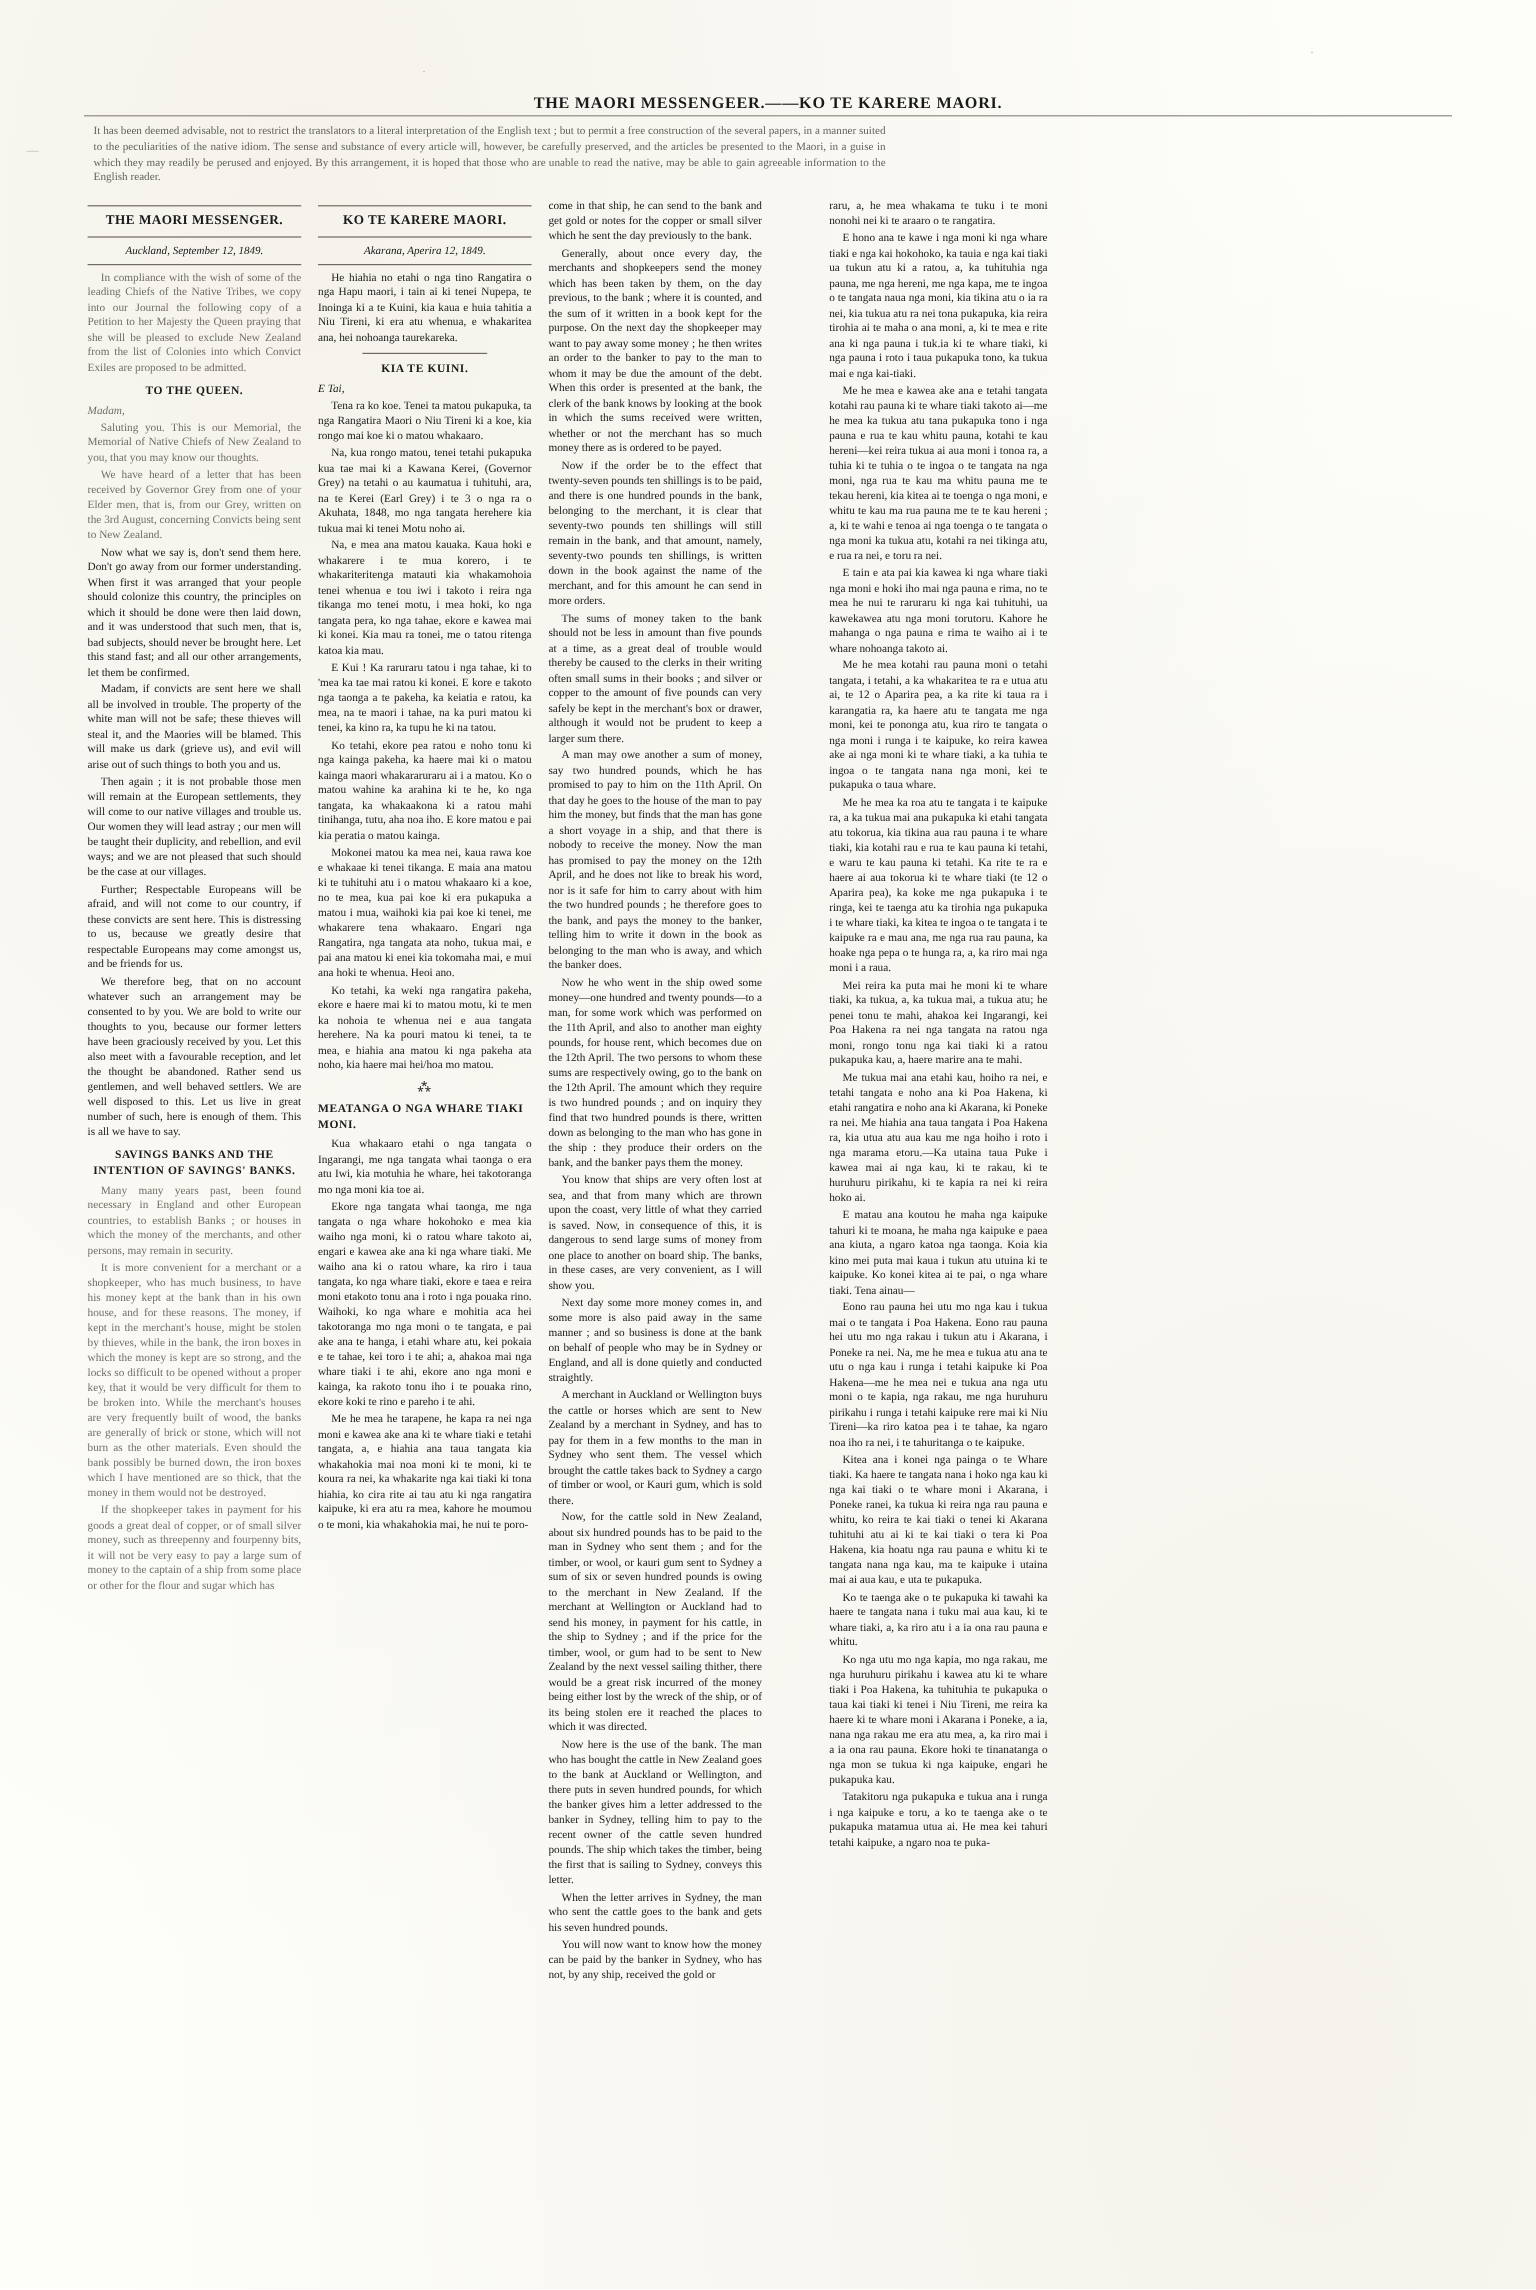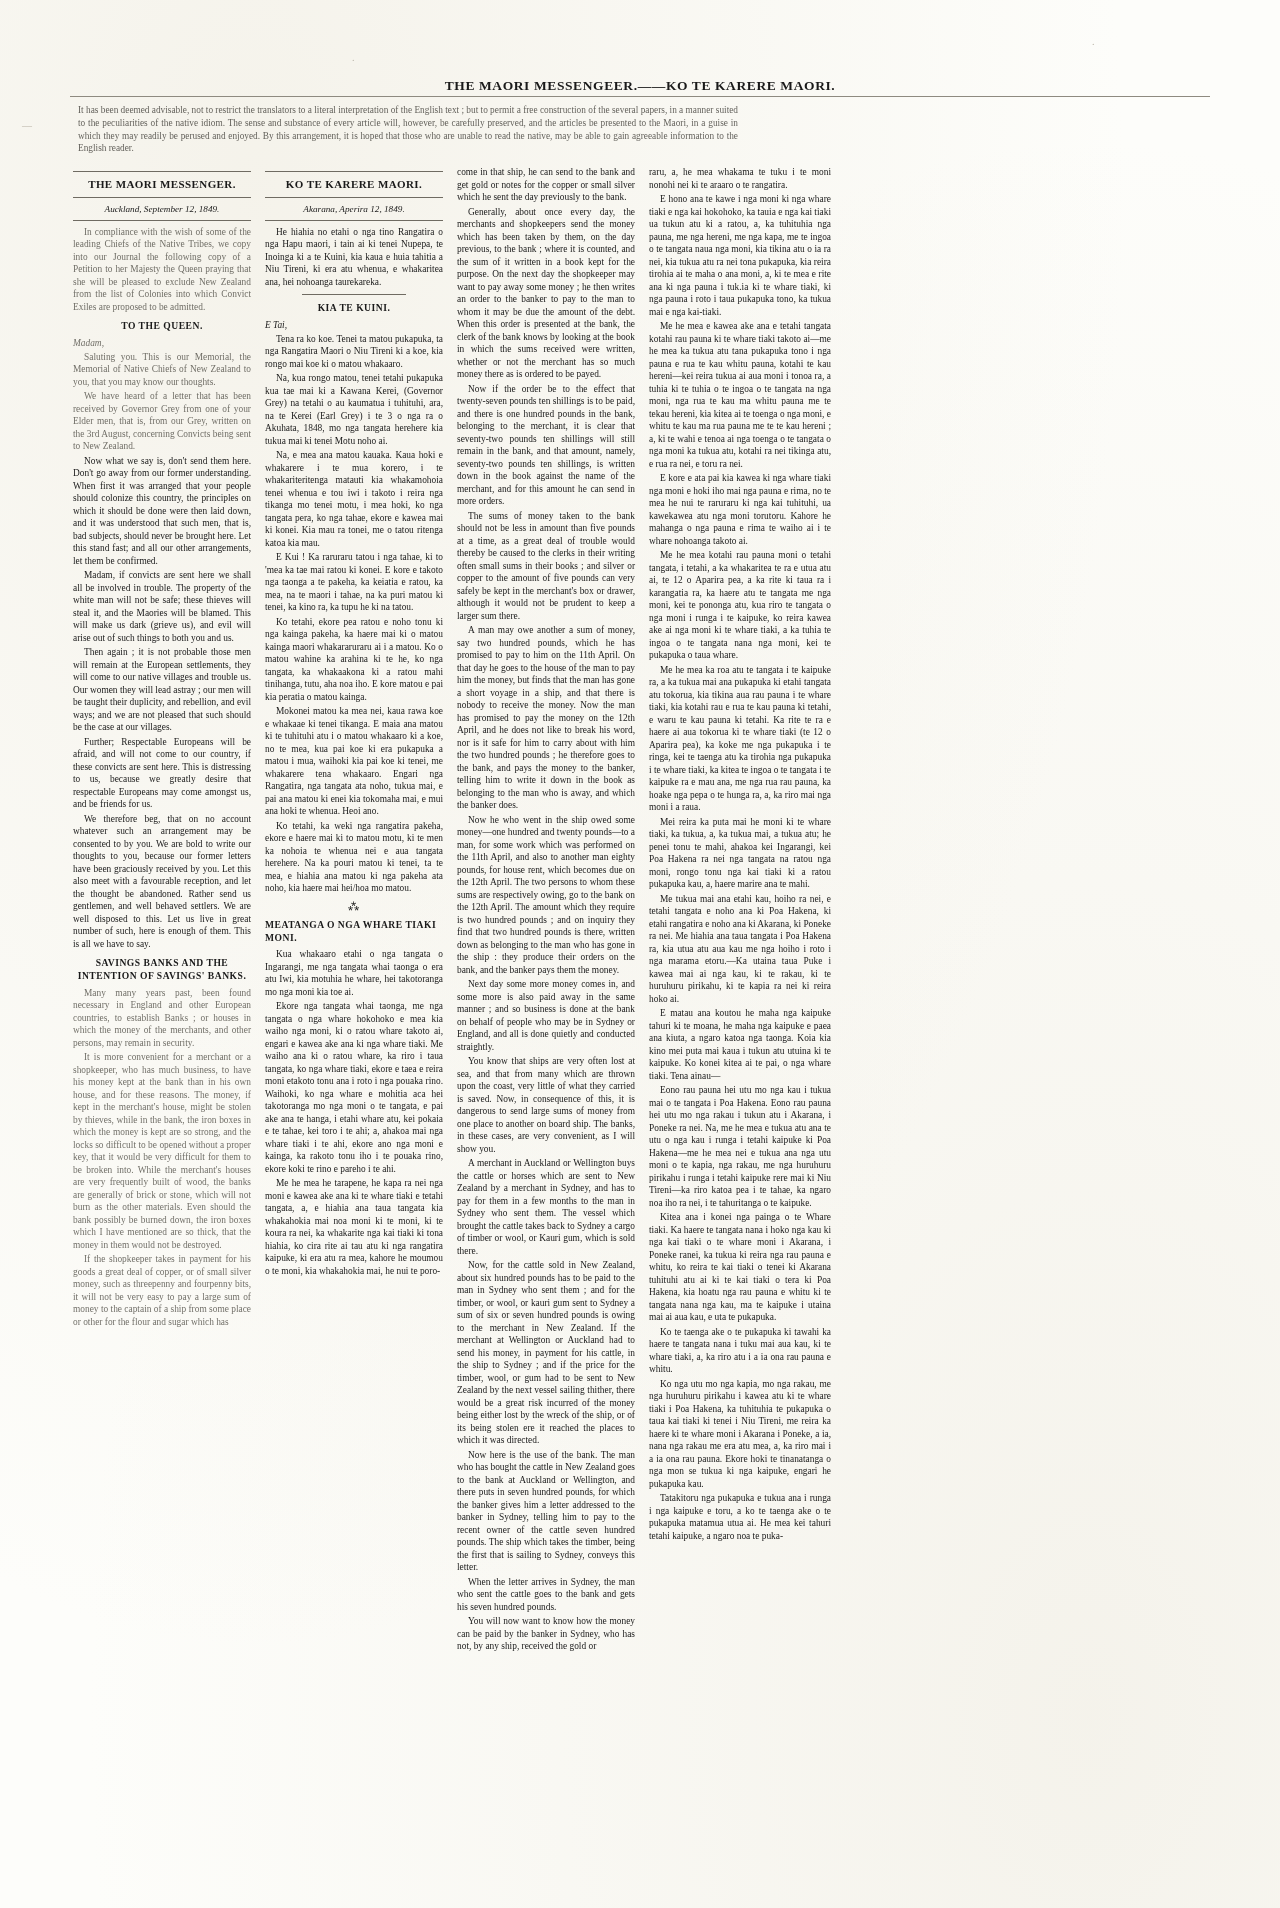--- a/index.html
+++ b/index.html
@@ -81,21 +81,21 @@
   }
   .col {
     width: 192px;
     padding: 0 7px;
     box-sizing: border-box;
     font-size: 9.4px;
     line-height: 1.33;
     text-align: justify;
     hyphens: auto;
   }
-  .col.wide { width: 196px; }
+  .col.wide { width: 196px; margin-left: 42px; }
   .rule-col {
     border-top: 1px solid #6f6b62;
     margin: 5px 0 5px 0;
   }
   .hr-short {
     border-top: 1px solid #6f6b62;
     width: 58%;
     margin: 6px auto 6px auto;
   }
   .title-line {
@@ -228,36 +228,36 @@
       </div>
 
       <div class="col">
         <div class="col-inner">
           <p class="noind">come in that ship, he can send to the bank and get gold or notes for the copper or small silver which he sent the day previously to the bank.</p>
           <p>Generally, about once every day, the merchants and shopkeepers send the money which has been taken by them, on the day previous, to the bank ; where it is counted, and the sum of it written in a book kept for the purpose.  On the next day the shopkeeper may want to pay away some money ; he then writes an order to the banker to pay to the man to whom it may be due the amount of the debt.  When this order is presented at the bank, the clerk of the bank knows by looking at the book in which the sums received were written, whether or not the merchant has so much money there as is ordered to be payed.</p>
           <p>Now if the order be to the effect that twenty-seven pounds ten shillings is to be paid, and there is one hundred pounds in the bank, belonging to the merchant, it is clear that seventy-two pounds ten shillings will still remain in the bank, and that amount, namely, seventy-two pounds ten shillings, is written down in the book against the name of the merchant, and for this amount he can send in more orders.</p>
           <p>The sums of money taken to the bank should not be less in amount than five pounds at a time, as a great deal of trouble would thereby be caused to the clerks in their writing often small sums in their books ; and silver or copper to the amount of five pounds can very safely be kept in the merchant's box or drawer, although it would not be prudent to keep a larger sum there.</p>
           <p>A man may owe another a sum of money, say two hundred pounds, which he has promised to pay to him on the 11th April.  On that day he goes to the house of the man to pay him the money, but finds that the man has gone a short voyage in a ship, and that there is nobody to receive the money.  Now the man has promised to pay the money on the 12th April, and he does not like to break his word, nor is it safe for him to carry about with him the two hundred pounds ; he therefore goes to the bank, and pays the money to the banker, telling him to write it down in the book as belonging to the man who is away, and which the banker does.</p>
           <p>Now he who went in the ship owed some money—one hundred and twenty pounds—to a man, for some work which was performed on the 11th April, and also to another man eighty pounds, for house rent, which becomes due on the 12th April.  The two persons to whom these sums are respectively owing, go to the bank on the 12th April.  The amount which they require is two hundred pounds ; and on inquiry they find that two hundred pounds is there, written down as belonging to the man who has gone in the ship : they produce their orders on the bank, and the banker pays them the money.</p>
+          <p>You know that ships are very often lost at sea, and that from many which are thrown upon the coast, very little of what they carried is saved.  Now, in consequence of this, it is dangerous to send large sums of money from one place to another on board ship.  The banks, in these cases, are very convenient, as I will show you.</p>
           <p>Next day some more money comes in, and some more is also paid away in the same manner ; and so business is done at the bank on behalf of people who may be in Sydney or England, and all is done quietly and conducted straightly.</p>
-          <p>You know that ships are very often lost at sea, and that from many which are thrown upon the coast, very little of what they carried is saved.  Now, in consequence of this, it is dangerous to send large sums of money from one place to another on board ship.  The banks, in these cases, are very convenient, as I will show you.</p>
           <p>A merchant in Auckland or Wellington buys the cattle or horses which are sent to New Zealand by a merchant in Sydney, and has to pay for them in a few months to the man in Sydney who sent them.  The vessel which brought the cattle takes back to Sydney a cargo of timber or wool, or Kauri gum, which is sold there.</p>
           <p>Now, for the cattle sold in New Zealand, about six hundred pounds has to be paid to the man in Sydney who sent them ; and for the timber, or wool, or kauri gum sent to Sydney a sum of six or seven hundred pounds is owing to the merchant in New Zealand.  If the merchant at Wellington or Auckland had to send his money, in payment for his cattle, in the ship to Sydney ; and if the price for the timber, wool, or gum had to be sent to New Zealand by the next vessel sailing thither, there would be a great risk incurred of the money being either lost by the wreck of the ship, or of its being stolen ere it reached the places to which it was directed.</p>
           <p>Now here is the use of the bank.  The man who has bought the cattle in New Zealand goes to the bank at Auckland or Wellington, and there puts in seven hundred pounds, for which the banker gives him a letter addressed to the banker in Sydney, telling him to pay to the recent owner of the cattle seven hundred pounds.  The ship which takes the timber, being the first that is sailing to Sydney, conveys this letter.</p>
           <p>When the letter arrives in Sydney, the man who sent the cattle goes to the bank and gets his seven hundred pounds.</p>
           <p>You will now want to know how the money can be paid by the banker in Sydney, who has not, by any ship, received the gold or</p>
         </div>
       </div>
 
       <div class="col wide">
         <div class="col-inner">
           <p class="noind">raru, a, he mea whakama te tuku i te moni nonohi nei ki te araaro o te rangatira.</p>
           <p>E hono ana te kawe i nga moni ki nga whare tiaki e nga kai hokohoko, ka tauia e nga kai tiaki ua tukun atu ki a ratou, a, ka tuhituhia nga pauna, me nga hereni, me nga kapa, me te ingoa o te tangata naua nga moni, kia tikina atu o ia ra nei, kia tukua atu ra nei tona pukapuka, kia reira tirohia ai te maha o ana moni, a, ki te mea e rite ana ki nga pauna i tuk.ia ki te whare tiaki, ki nga pauna i roto i taua pukapuka tono, ka tukua mai e nga kai-tiaki.</p>
           <p>Me he mea e kawea ake ana e tetahi tangata kotahi rau pauna ki te whare tiaki takoto ai—me he mea ka tukua atu tana pukapuka tono i nga pauna e rua te kau whitu pauna, kotahi te kau hereni—kei reira tukua ai aua moni i tonoa ra, a tuhia ki te tuhia o te ingoa o te tangata na nga moni, nga rua te kau ma whitu pauna me te tekau hereni, kia kitea ai te toenga o nga moni, e whitu te kau ma rua pauna me te te kau hereni ; a, ki te wahi e tenoa ai nga toenga o te tangata o nga moni ka tukua atu, kotahi ra nei tikinga atu, e rua ra nei, e toru ra nei.</p>
-          <p>E kore e ata pai kia kawea ki nga whare tiaki nga moni e hoki iho mai nga pauna e rima, no te mea he nui te raruraru ki nga kai tuhituhi, ua kawekawea atu nga moni torutoru.  Kahore he mahanga o nga pauna e rima te waiho ai i te whare nohoanga takoto ai.</p>
+          <p>E tain e ata pai kia kawea ki nga whare tiaki nga moni e hoki iho mai nga pauna e rima, no te mea he nui te raruraru ki nga kai tuhituhi, ua kawekawea atu nga moni torutoru.  Kahore he mahanga o nga pauna e rima te waiho ai i te whare nohoanga takoto ai.</p>
           <p>Me he mea kotahi rau pauna moni o tetahi tangata, i tetahi, a ka whakaritea te ra e utua atu ai, te 12 o Aparira pea, a ka rite ki taua ra i karangatia ra, ka haere atu te tangata me nga moni, kei te pononga atu, kua riro te tangata o nga moni i runga i te kaipuke, ko reira kawea ake ai nga moni ki te whare tiaki, a ka tuhia te ingoa o te tangata nana nga moni, kei te pukapuka o taua whare.</p>
           <p>Me he mea ka roa atu te tangata i te kaipuke ra, a ka tukua mai ana pukapuka ki etahi tangata atu tokorua, kia tikina aua rau pauna i te whare tiaki, kia kotahi rau e rua te kau pauna ki tetahi, e waru te kau pauna ki tetahi.  Ka rite te ra e haere ai aua tokorua ki te whare tiaki (te 12 o Aparira pea), ka koke me nga pukapuka i te ringa, kei te taenga atu ka tirohia nga pukapuka i te whare tiaki, ka kitea te ingoa o te tangata i te kaipuke ra e mau ana, me nga rua rau pauna, ka hoake nga pepa o te hunga ra, a, ka riro mai nga moni i a raua.</p>
           <p>Mei reira ka puta mai he moni ki te whare tiaki, ka tukua, a, ka tukua mai, a tukua atu; he penei tonu te mahi, ahakoa kei Ingarangi, kei Poa Hakena ra nei nga tangata na ratou nga moni, rongo tonu nga kai tiaki ki a ratou pukapuka kau, a, haere marire ana te mahi.</p>
           <p>Me tukua mai ana etahi kau, hoiho ra nei, e tetahi tangata e noho ana ki Poa Hakena, ki etahi rangatira e noho ana ki Akarana, ki Poneke ra nei.  Me hiahia ana taua tangata i Poa Hakena ra, kia utua atu aua kau me nga hoiho i roto i nga marama etoru.—Ka utaina taua Puke i kawea mai ai nga kau, ki te rakau, ki te huruhuru pirikahu, ki te kapia ra nei ki reira hoko ai.</p>
           <p>E matau ana koutou he maha nga kaipuke tahuri ki te moana, he maha nga kaipuke e paea ana kiuta, a ngaro katoa nga taonga.  Koia kia kino mei puta mai kaua i tukun atu utuina ki te kaipuke.  Ko konei kitea ai te pai, o nga whare tiaki.  Tena ainau—</p>
           <p>Eono rau pauna hei utu mo nga kau i tukua mai o te tangata i Poa Hakena.  Eono rau pauna hei utu mo nga rakau i tukun atu i Akarana, i Poneke ra nei.  Na, me he mea e tukua atu ana te utu o nga kau i runga i tetahi kaipuke ki Poa Hakena—me he mea nei e tukua ana nga utu moni o te kapia, nga rakau, me nga huruhuru pirikahu i runga i tetahi kaipuke rere mai ki Niu Tireni—ka riro katoa pea i te tahae, ka ngaro noa iho ra nei, i te tahuritanga o te kaipuke.</p>
           <p>Kitea ana i konei nga painga o te Whare tiaki.  Ka haere te tangata nana i hoko nga kau ki nga kai tiaki o te whare moni i Akarana, i Poneke ranei, ka tukua ki reira nga rau pauna e whitu, ko reira te kai tiaki o tenei ki Akarana tuhituhi atu ai ki te kai tiaki o tera ki Poa Hakena, kia hoatu nga rau pauna e whitu ki te tangata nana nga kau, ma te kaipuke i utaina mai ai aua kau, e uta te pukapuka.</p>
           <p>Ko te taenga ake o te pukapuka ki tawahi ka haere te tangata nana i tuku mai aua kau, ki te whare tiaki, a, ka riro atu i a ia ona rau pauna e whitu.</p>
           <p>Ko nga utu mo nga kapia, mo nga rakau, me nga huruhuru pirikahu i kawea atu ki te whare tiaki i Poa Hakena, ka tuhituhia te pukapuka o taua kai tiaki ki tenei i Niu Tireni, me reira ka haere ki te whare moni i Akarana i Poneke, a ia, nana nga rakau me era atu mea, a, ka riro mai i a ia ona rau pauna.  Ekore hoki te tinanatanga o nga mon se tukua ki nga kaipuke, engari he pukapuka kau.</p>
           <p>Tatakitoru nga pukapuka e tukua ana i runga i nga kaipuke e toru, a ko te taenga ake o te pukapuka matamua utua ai.  He mea kei tahuri tetahi kaipuke, a ngaro noa te puka-</p>

